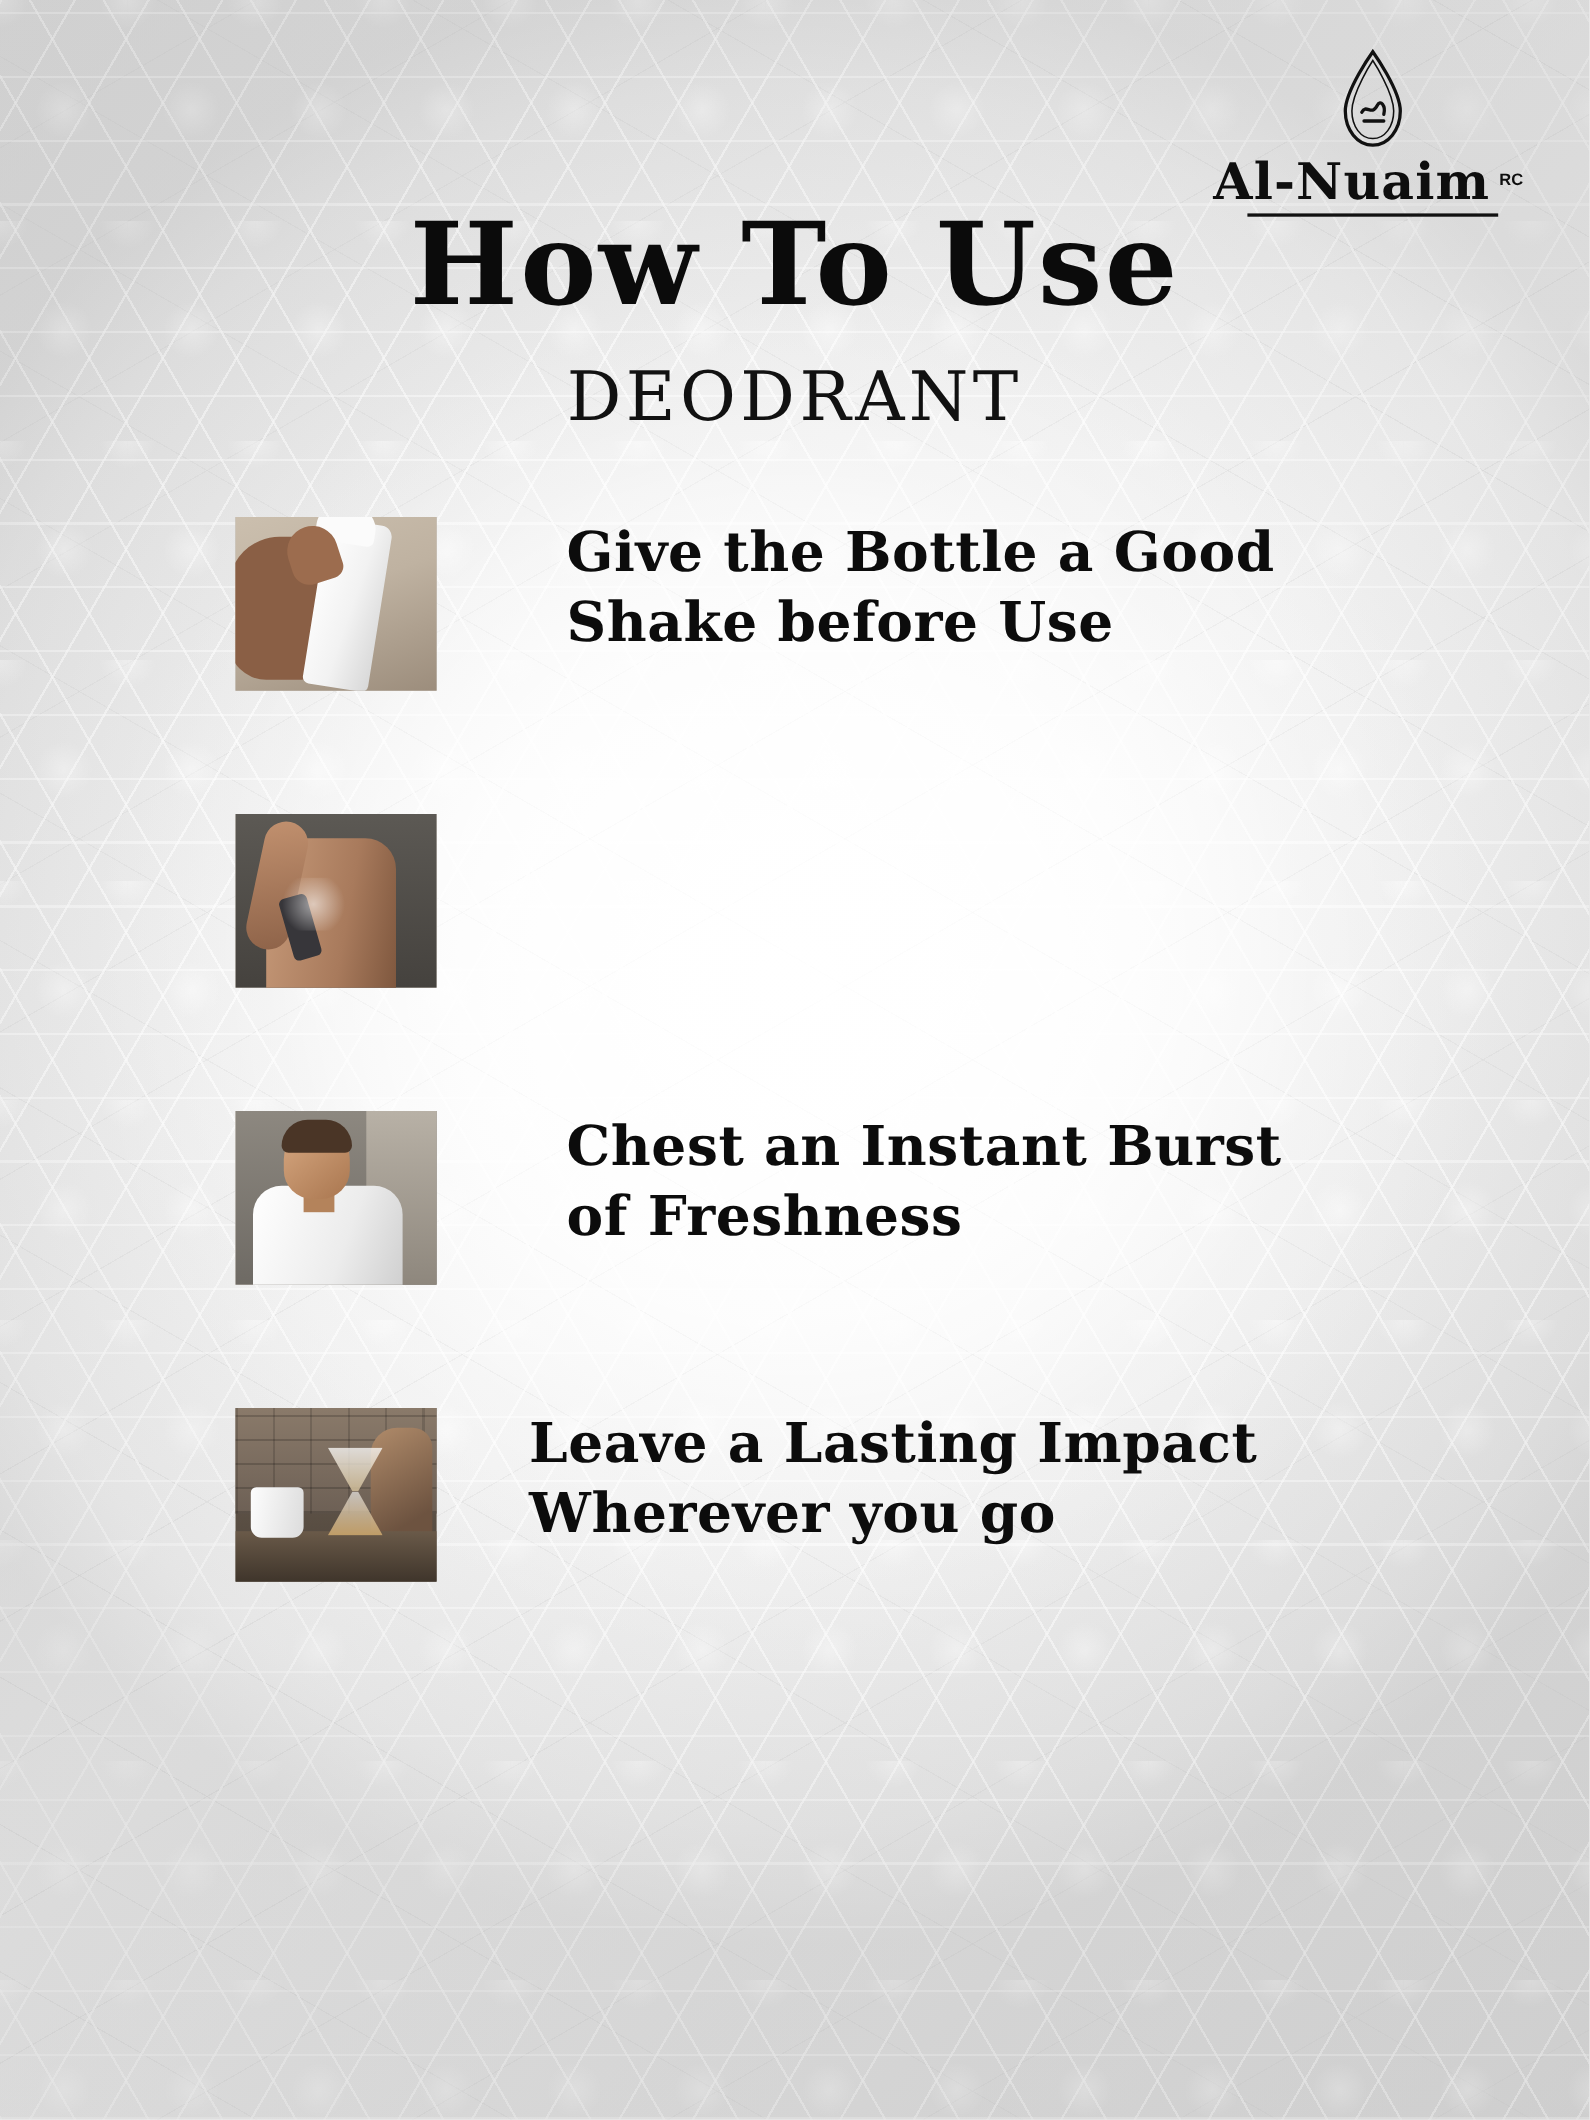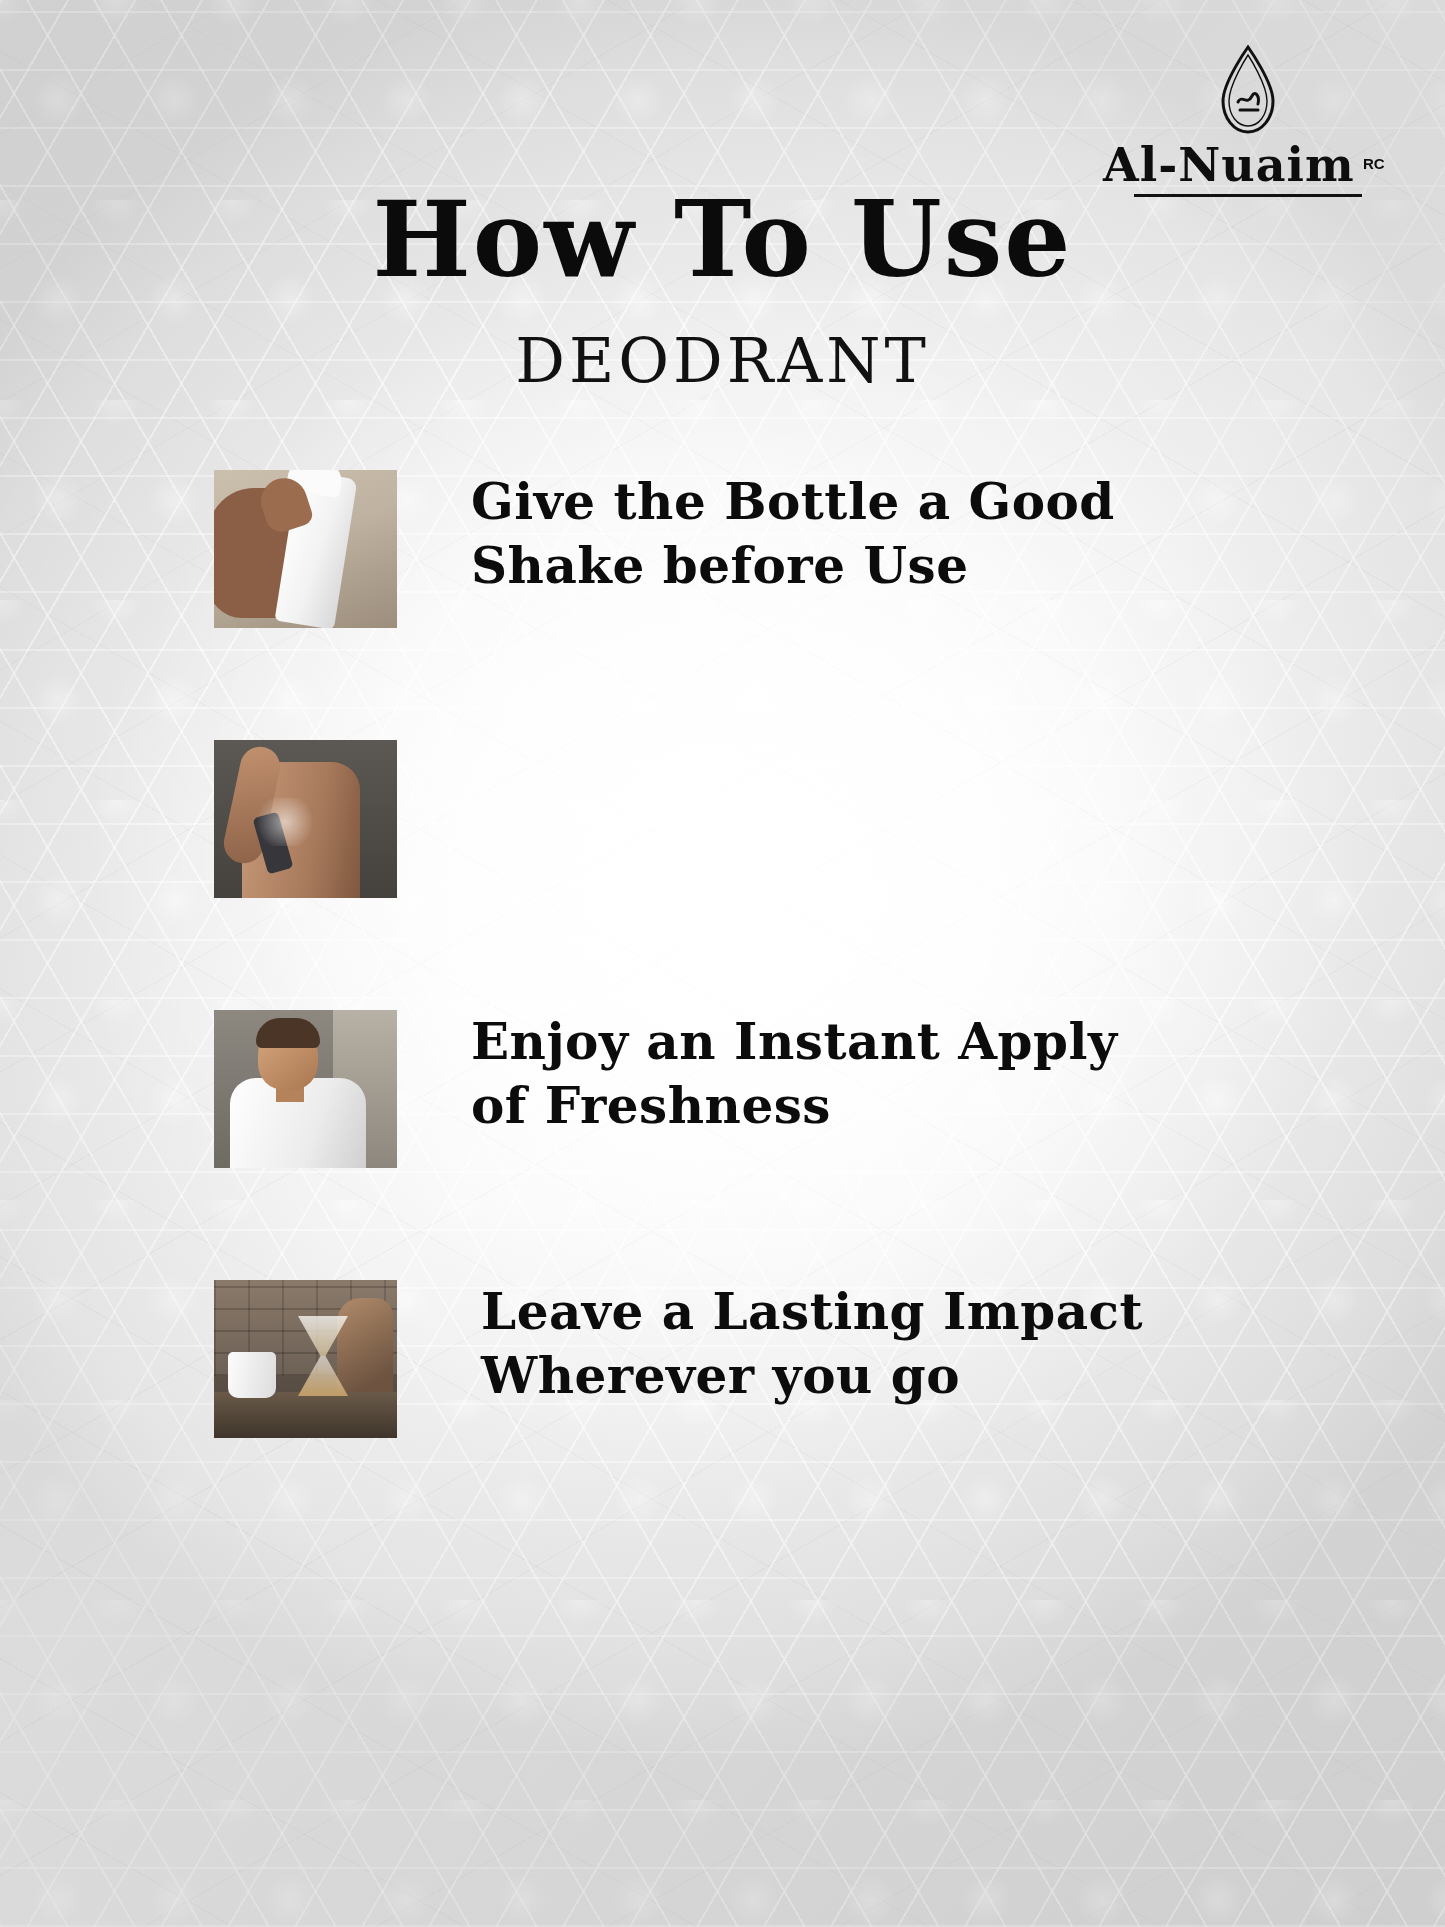--- a/index.html
+++ b/index.html
@@ -146,21 +146,21 @@
   .step-thumb {
     flex: 0 0 auto;
     width: 183px;
     height: 158px;
     overflow: hidden;
     position: relative;
     background: #bdb6ad;
   }
   .step-text {
     flex: 1 1 auto;
-    margin-left: 74px;
+    margin-left: 118px;
     padding-right: 120px;
     font-family: "DejaVu Serif", serif;
     font-weight: bold;
     font-size: 50px;
     line-height: 1.28;
     letter-spacing: 0.5px;
     color: #0c0c0c;
     max-width: 700px;
   }
   .step-4 .step-text { margin-left: 84px; }
@@ -319,21 +319,21 @@
       <div class="step step-3">
         <div class="step-thumb">
           <div class="art art-fresh">
             <div class="wall"></div>
             <div class="shirt"></div>
             <div class="neck"></div>
             <div class="head"></div>
             <div class="hair"></div>
           </div>
         </div>
-        <div class="step-text">Enjoy an Instant Apply of Freshness</div>
+        <div class="step-text">Chest an Instant Burst of Freshness</div>
       </div>
 
       <div class="step step-4">
         <div class="step-thumb">
           <div class="art art-time">
             <div class="bricks"></div>
             <div class="person"></div>
             <div class="desk"></div>
             <div class="cup"></div>
             <div class="glass-top"></div>

